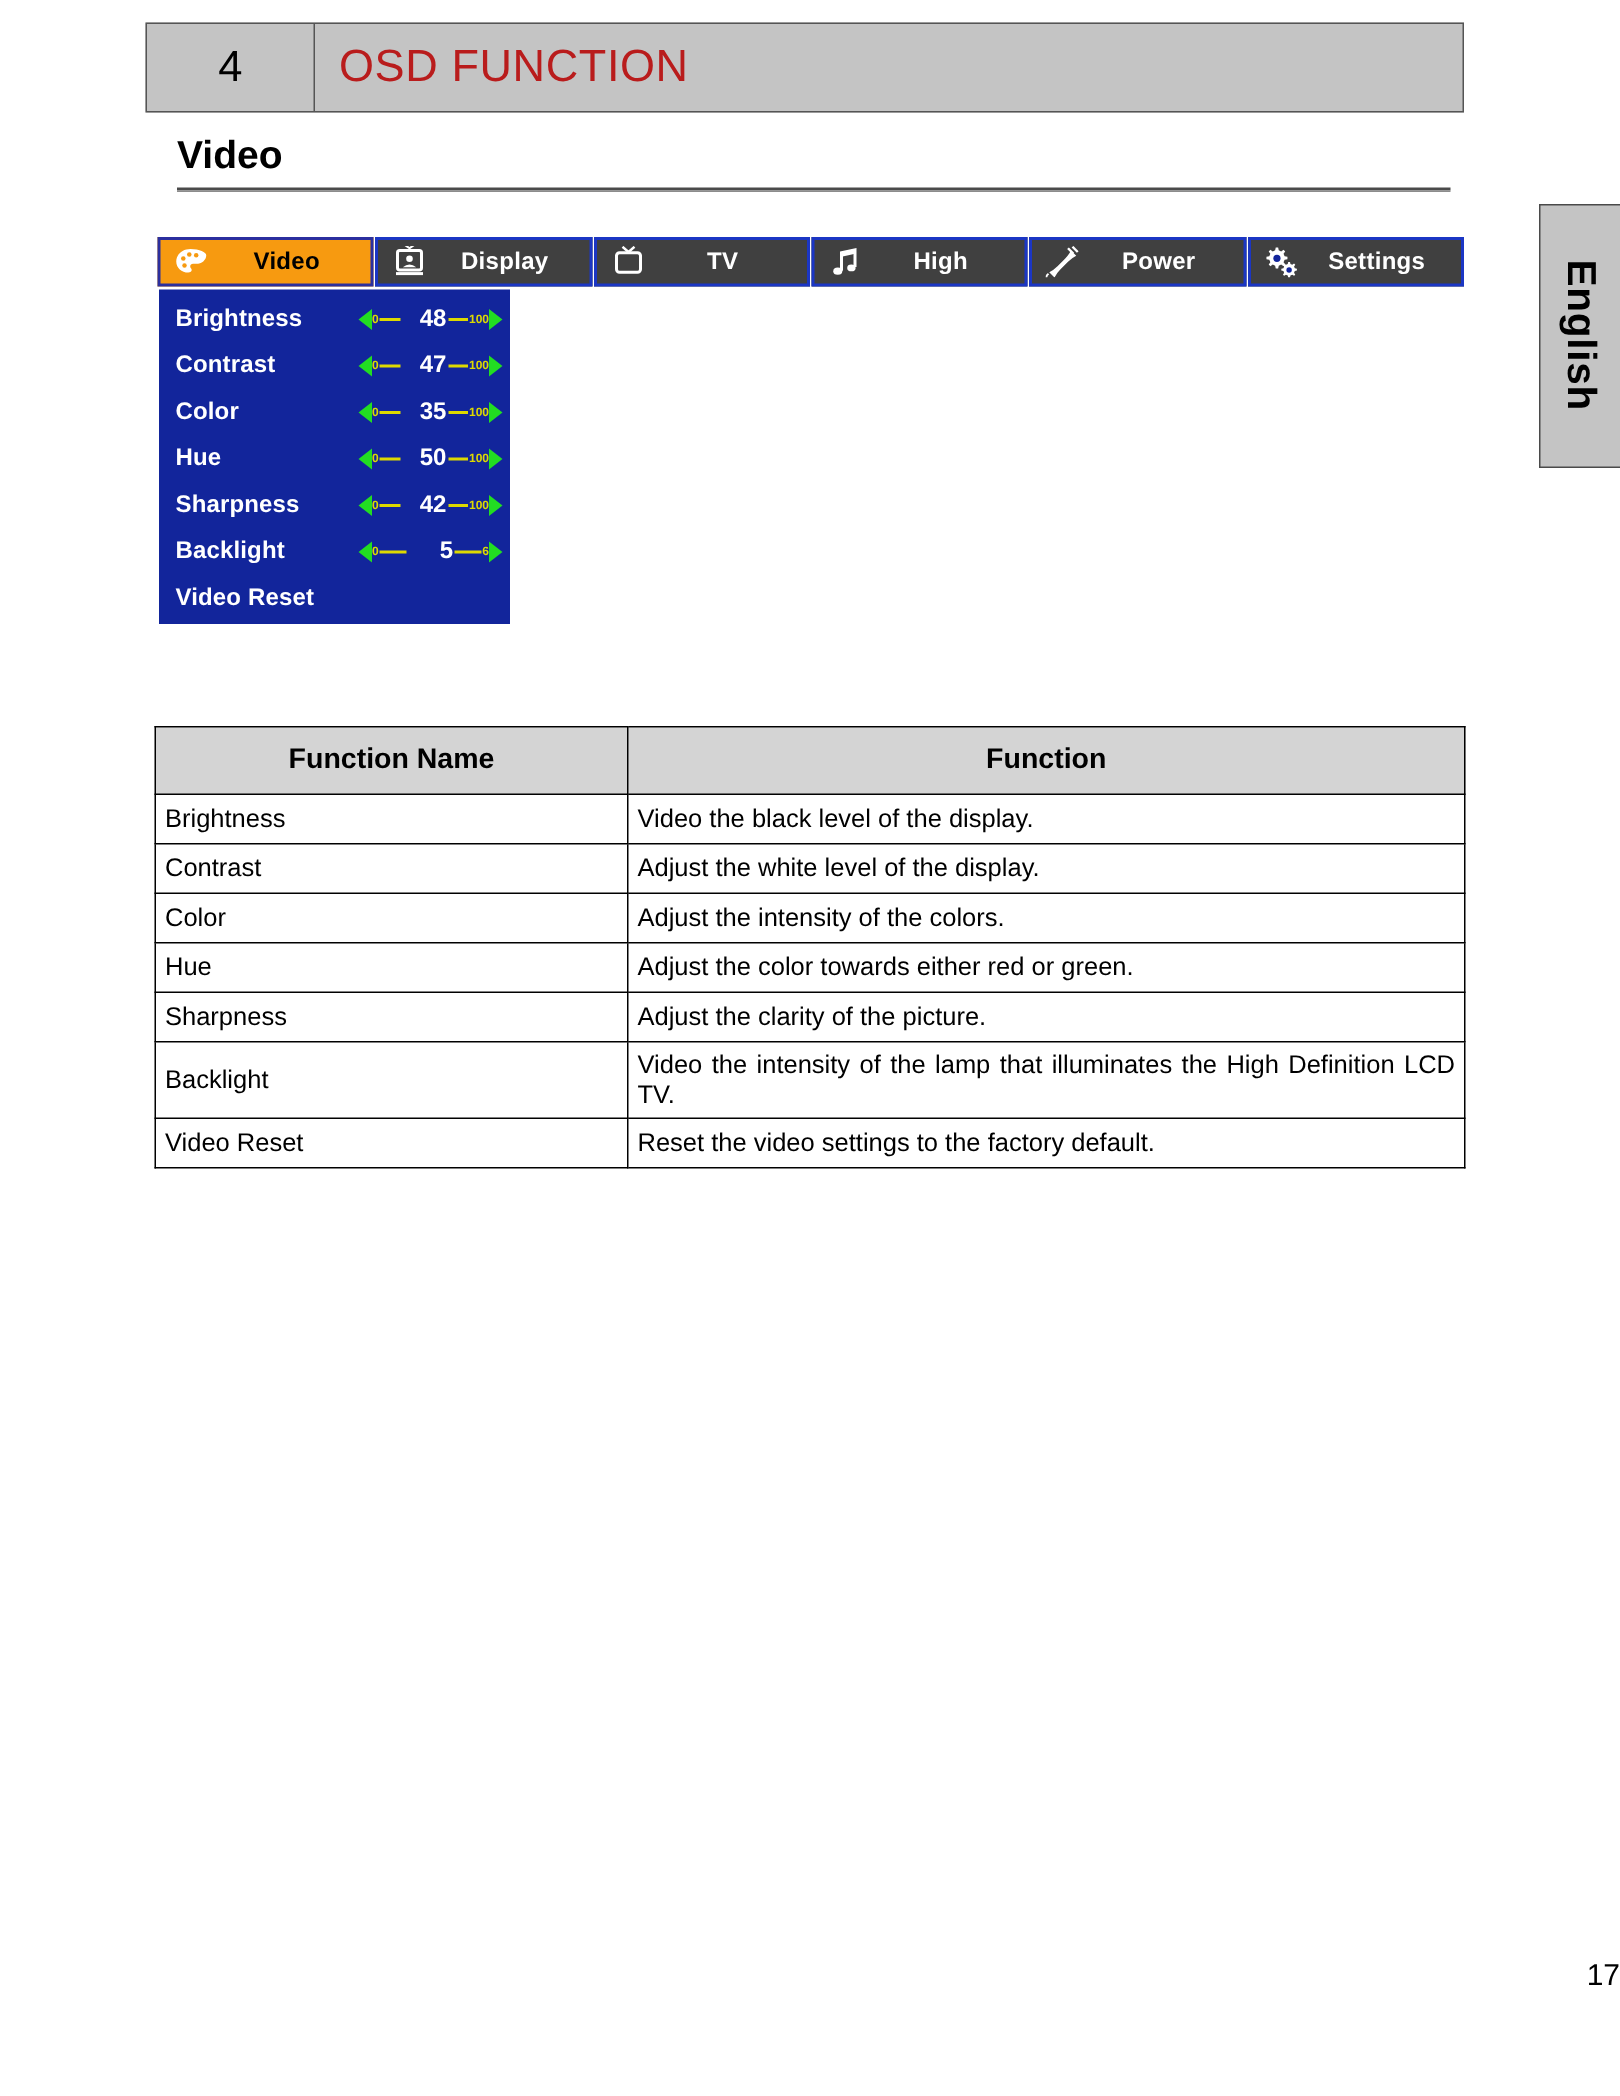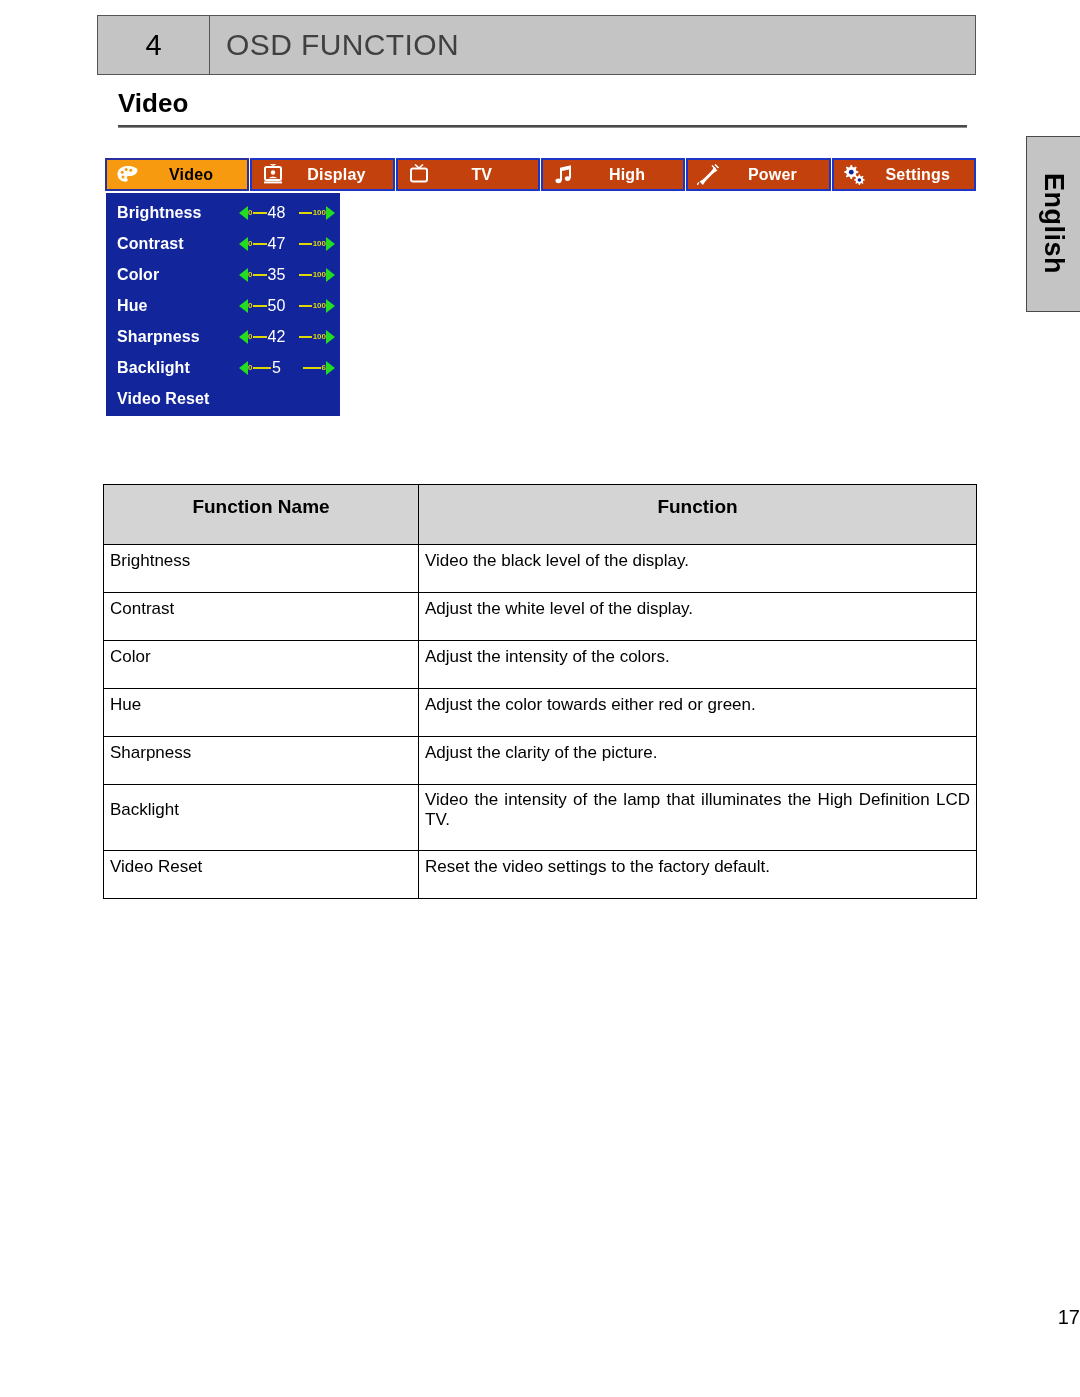--- a/index.html
+++ b/index.html
@@ -37,21 +37,21 @@
     align-items: center;
     justify-content: center;
     font-size: 29px;
     color: #000;
     font-family: "Liberation Sans", sans-serif;
   }
   .chapter-title {
     padding-left: 16px;
     font-size: 30px;
     letter-spacing: 0.4px;
-    color: #404040;
+    color: #b91c1c;
   }
 
   
   .section-title {
     position: absolute;
     left: 118px;
     top: 88px;
     font-size: 26px;
     font-weight: bold;
     color: #000;
@@ -102,21 +102,21 @@
     position: absolute;
     left: 0;
     top: 0;
     width: 871px;
     height: 33px;
     display: flex;
     gap: 1px;
   }
   .osd-tab {
     flex: 1 1 0;
-    background: #c2410c;
+    background: #404040;
     border: 2px solid #1b36c4;
     box-sizing: border-box;
     display: flex;
     align-items: center;
     padding-left: 8px;
     position: relative;
   }
   .osd-tab.active {
     background: #f79a10;
     border: 2px solid #2b2f9e;
@@ -199,40 +199,40 @@
   .dash {
     flex: 1 1 auto;
     height: 2px;
     background: #ddd900;
     margin: 0 1px;
     min-width: 5px;
   }
   .row-val {
     flex: 0 0 auto;
     width: 30px;
-    text-align: left;
+    text-align: right;
     font-size: 16px;
-    font-weight: normal;
+    font-weight: bold;
     color: #ffffff;
   }
 
   
   .fn-table {
     position: absolute;
     left: 103px;
     top: 484px;
     width: 874px;
     border-collapse: collapse;
     table-layout: fixed;
   }
   .fn-table th, .fn-table td {
     border: 1px solid #000000;
     font-size: 17px;
     color: #000;
-    padding: 5px 6px 20px 6px;
+    padding: 5px 6px 5px 6px;
     vertical-align: middle;
   }
   .fn-table th {
     background: #d4d4d4;
     font-weight: bold;
     text-align: center;
     font-size: 19px;
     height: 34px;
   }
   .fn-table td {

